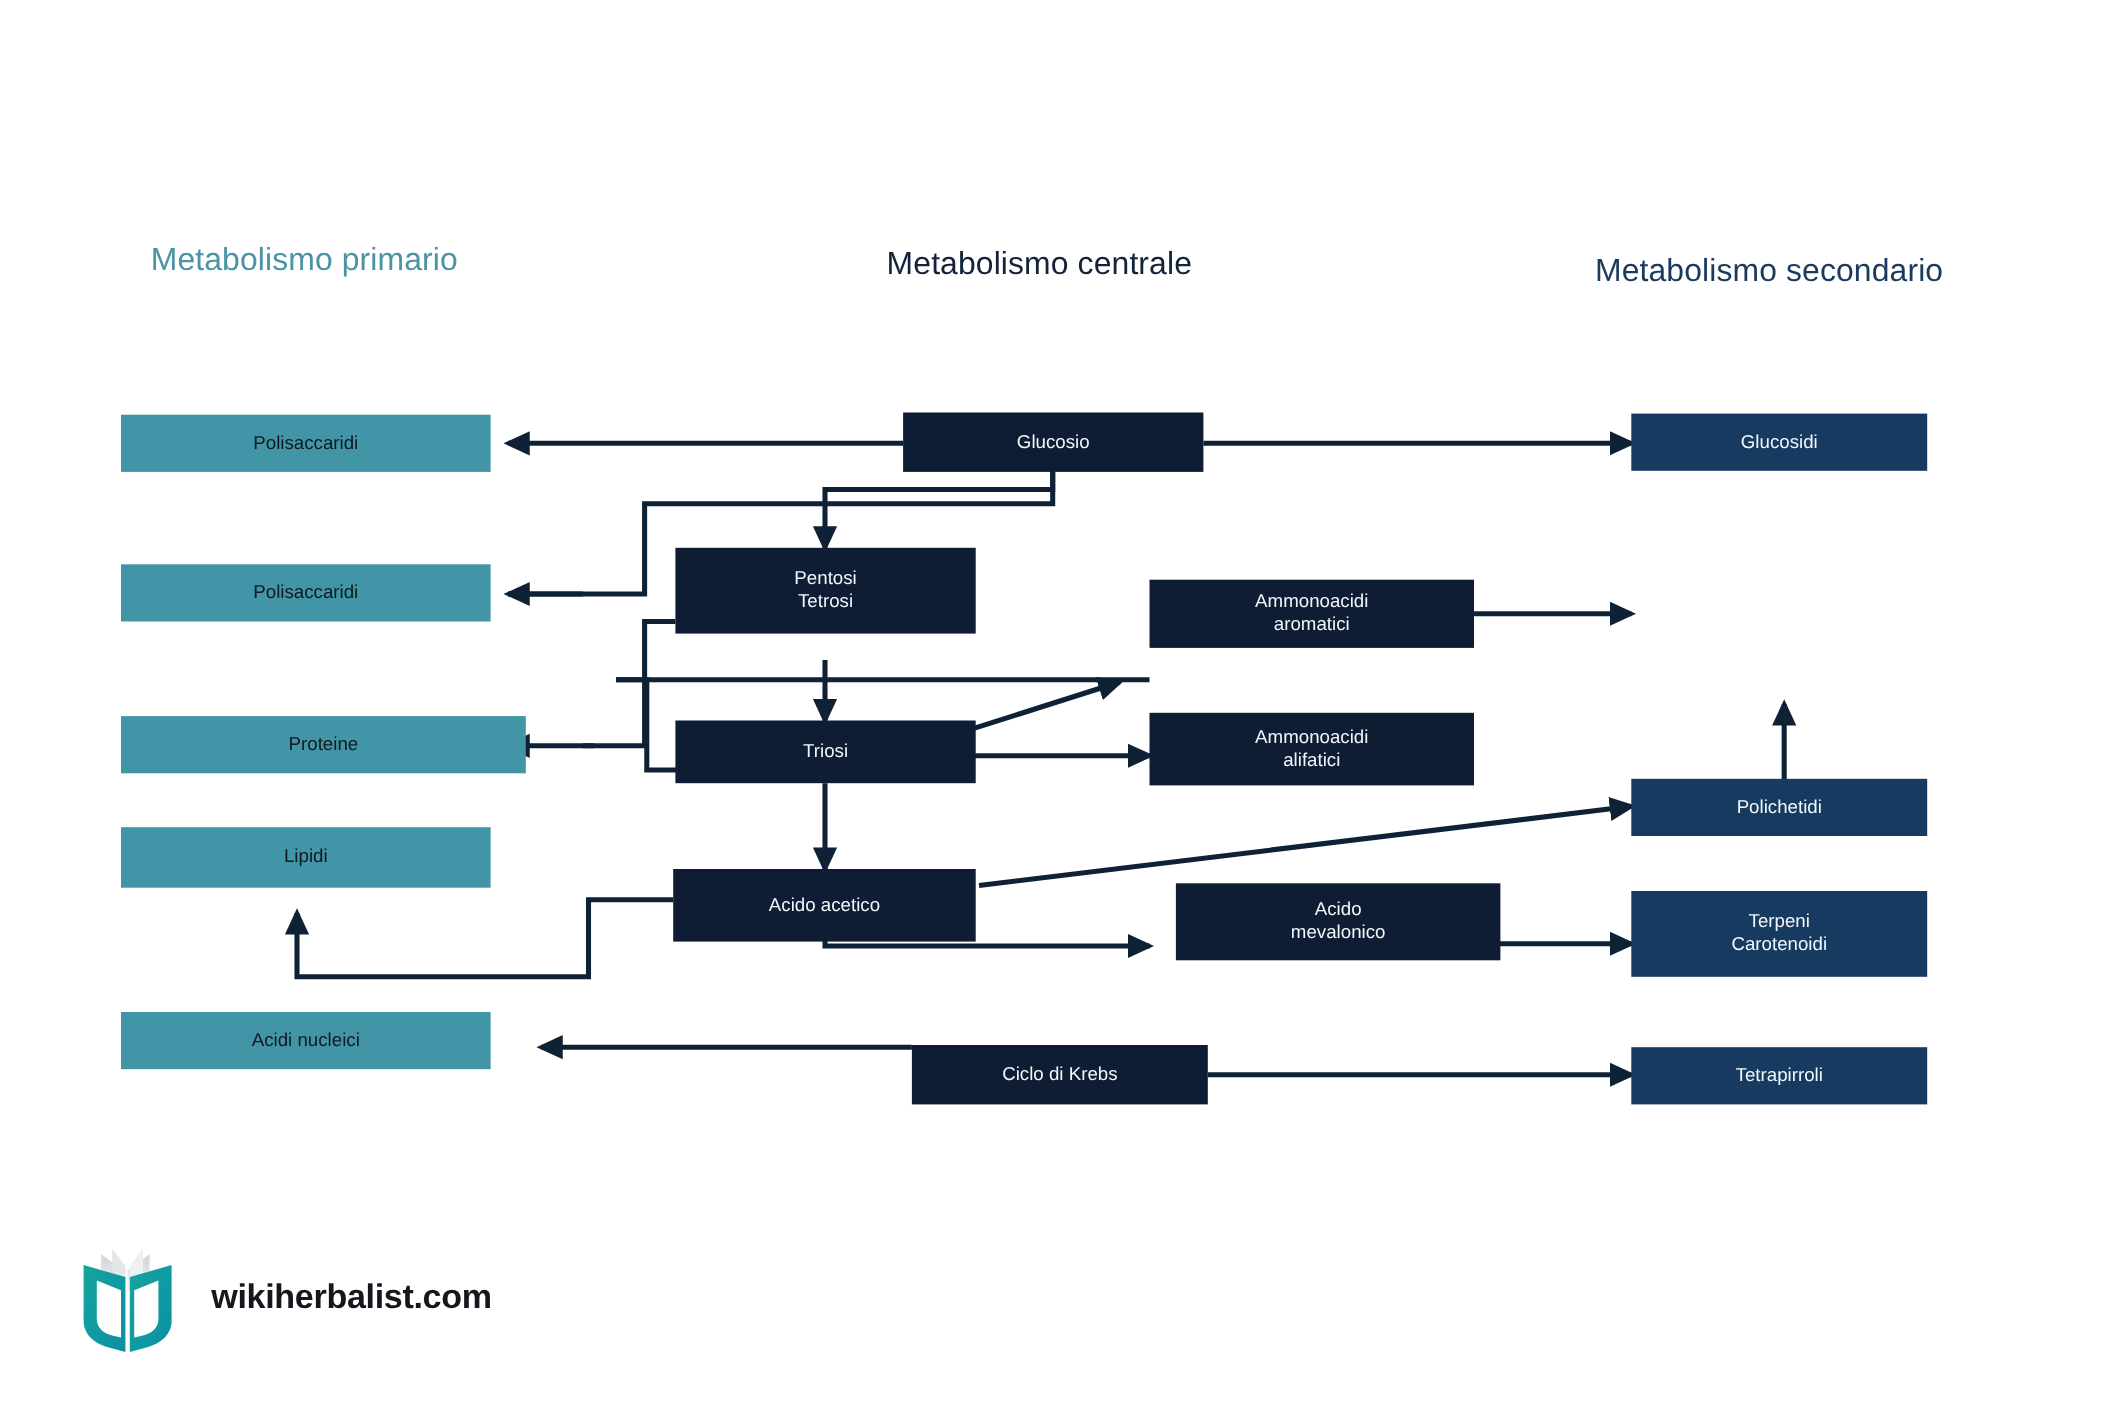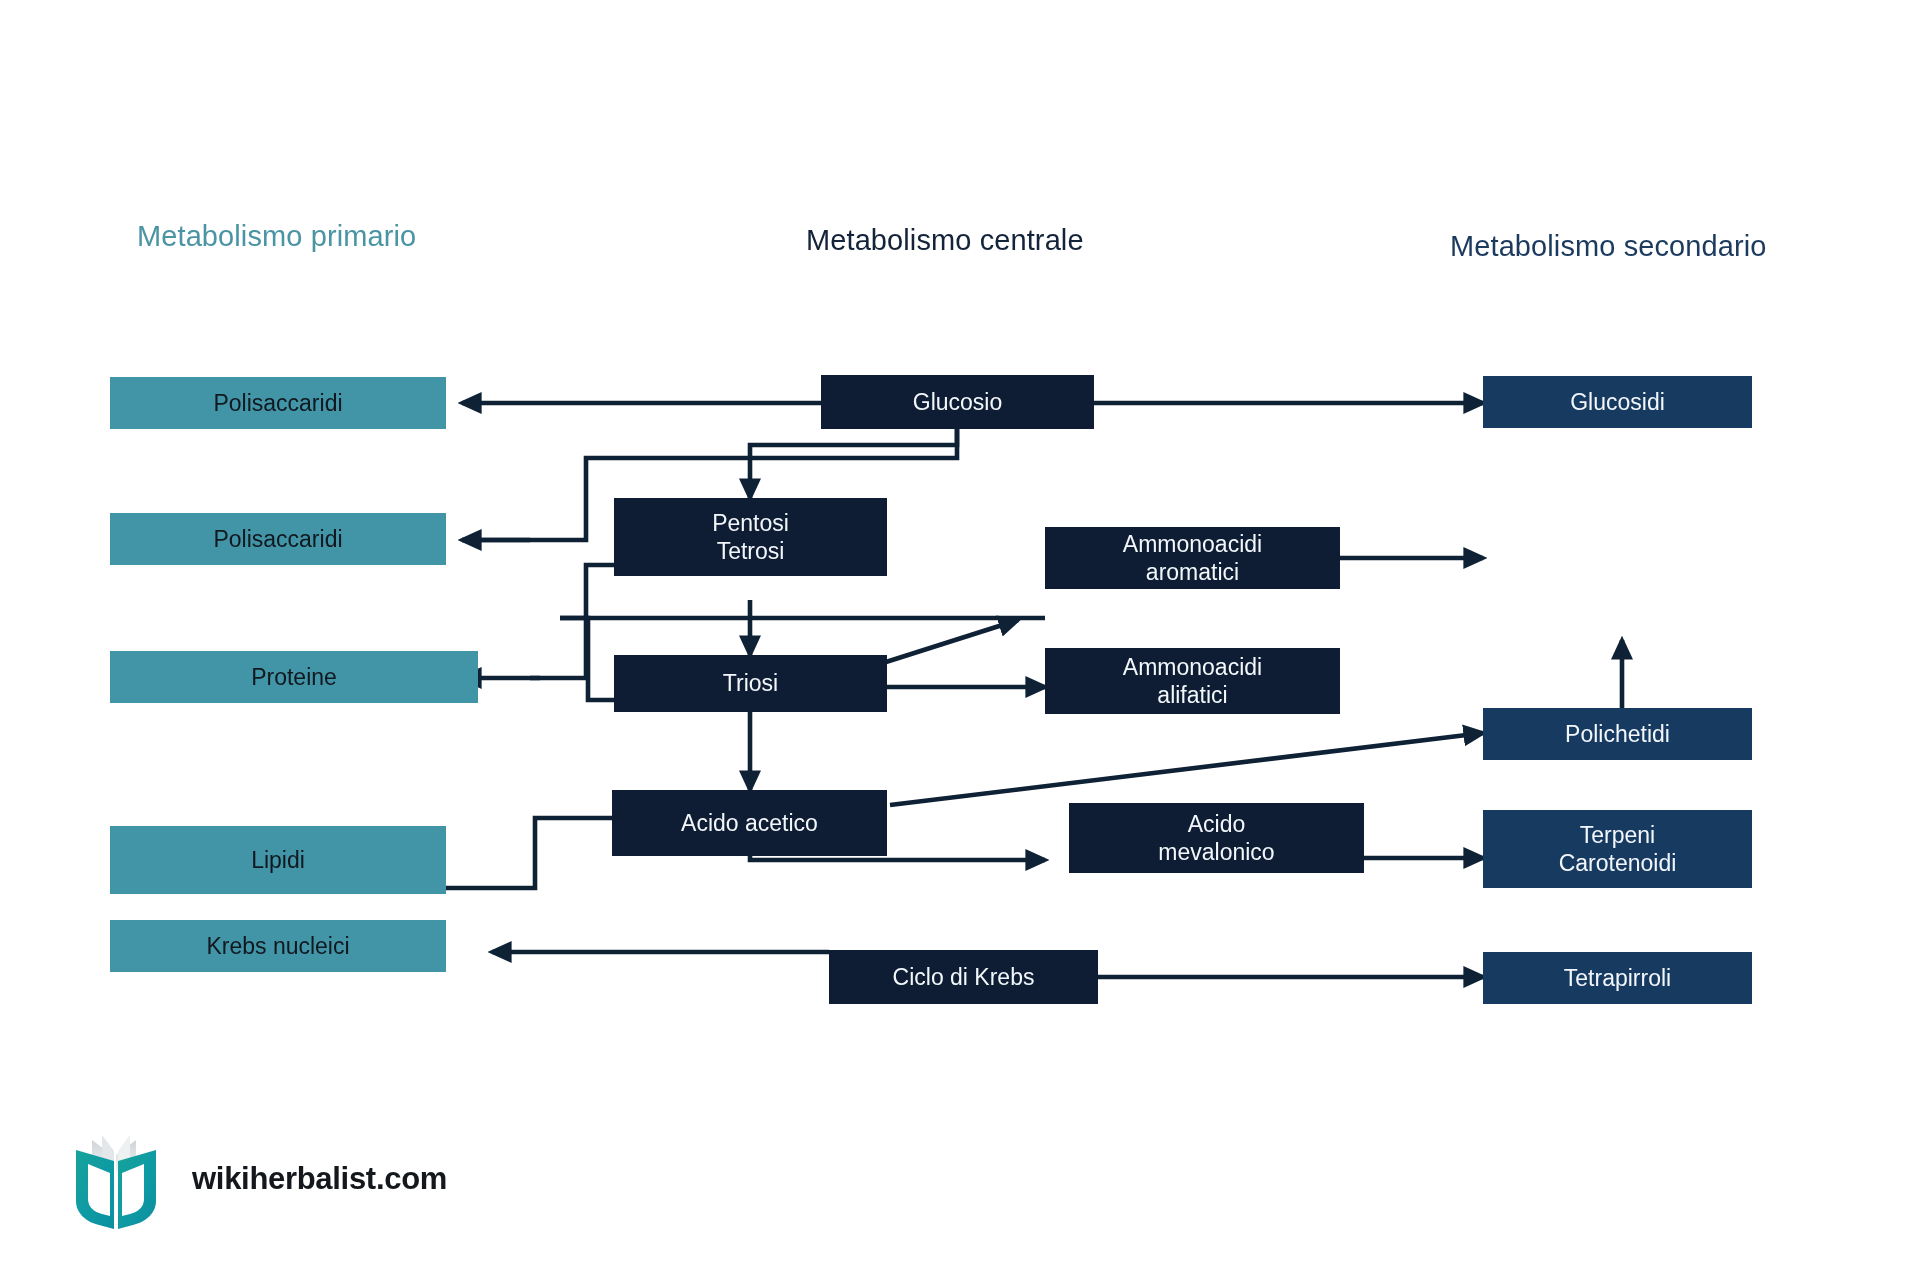--- a/index.html
+++ b/index.html
@@ -34,21 +34,21 @@
 
   
   .node {
     position: absolute;
     box-sizing: border-box;
     display: flex;
     align-items: center;
     justify-content: center;
     text-align: center;
     line-height: 1.22;
-    font-size: 23px;
+    font-size: 17px;
     font-weight: 400;
     z-index: 3;
   }
   .node .lbl { display: block; white-space: pre-line; }
 
   .node.primary {
     background: #4195a6;
     color: #111820;
   }
   .node.central {
@@ -157,26 +157,26 @@
   </div>
 
   <div class="node primary" style="left:110px; top:513px; width:336px; height:52px;">
     <span class="lbl">Polisaccaridi</span>
   </div>
 
   <div class="node primary" style="left:110px; top:651px; width:368px; height:52px;">
     <span class="lbl">Proteine</span>
   </div>
 
-  <div class="node primary" style="left:110px; top:826px; width:336px; height:68px;text-align:center;">
+  <div class="node primary" style="left:110px; top:752px; width:336px; height:55px;text-align:center;">
     <span class="lbl">Lipidi</span>
   </div>
 
   <div class="node primary" style="left:110px; top:920px; width:336px; height:52px;">
-    <span class="lbl">Krebs nucleici</span>
+    <span class="lbl">Acidi nucleici</span>
   </div>
 
   <div class="node central" style="left:821px; top:375px; width:273px; height:54px;">
     <span class="lbl">Glucosio</span>
   </div>
 
   <div class="node central" style="left:614px; top:498px; width:273px; height:78px;">
     <span class="lbl">Pentosi
 Tetrosi</span>
   </div>

